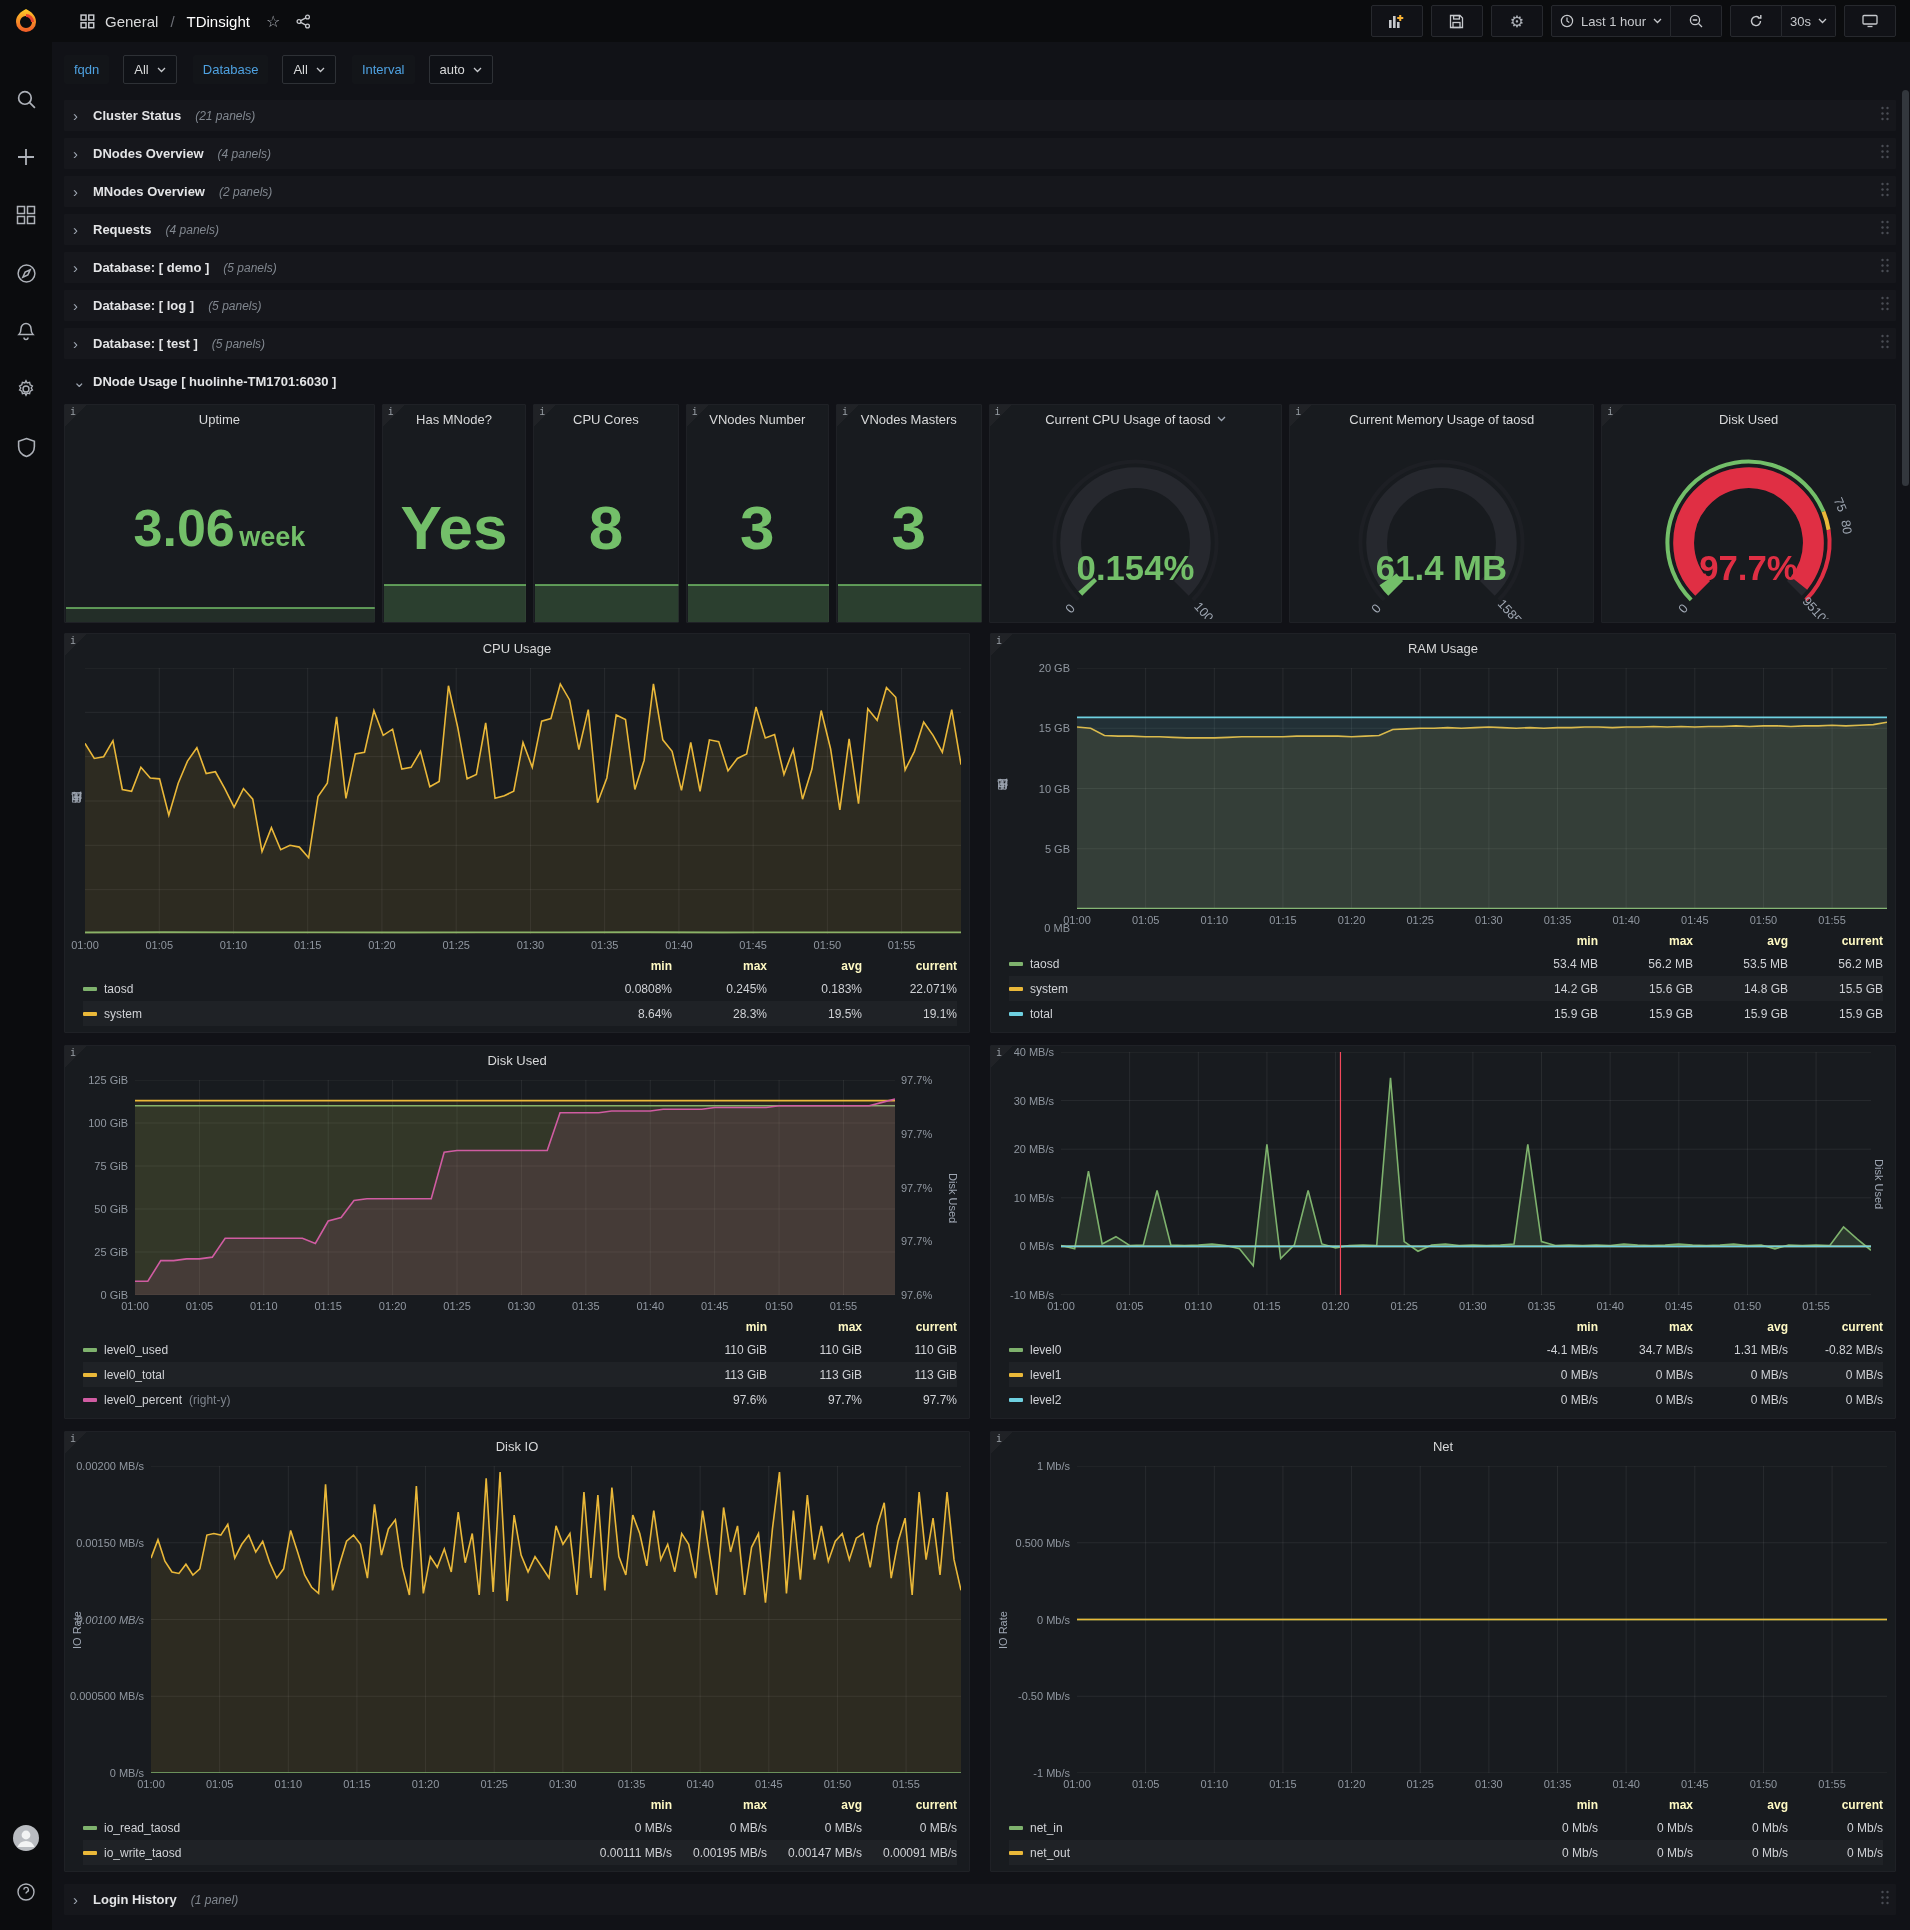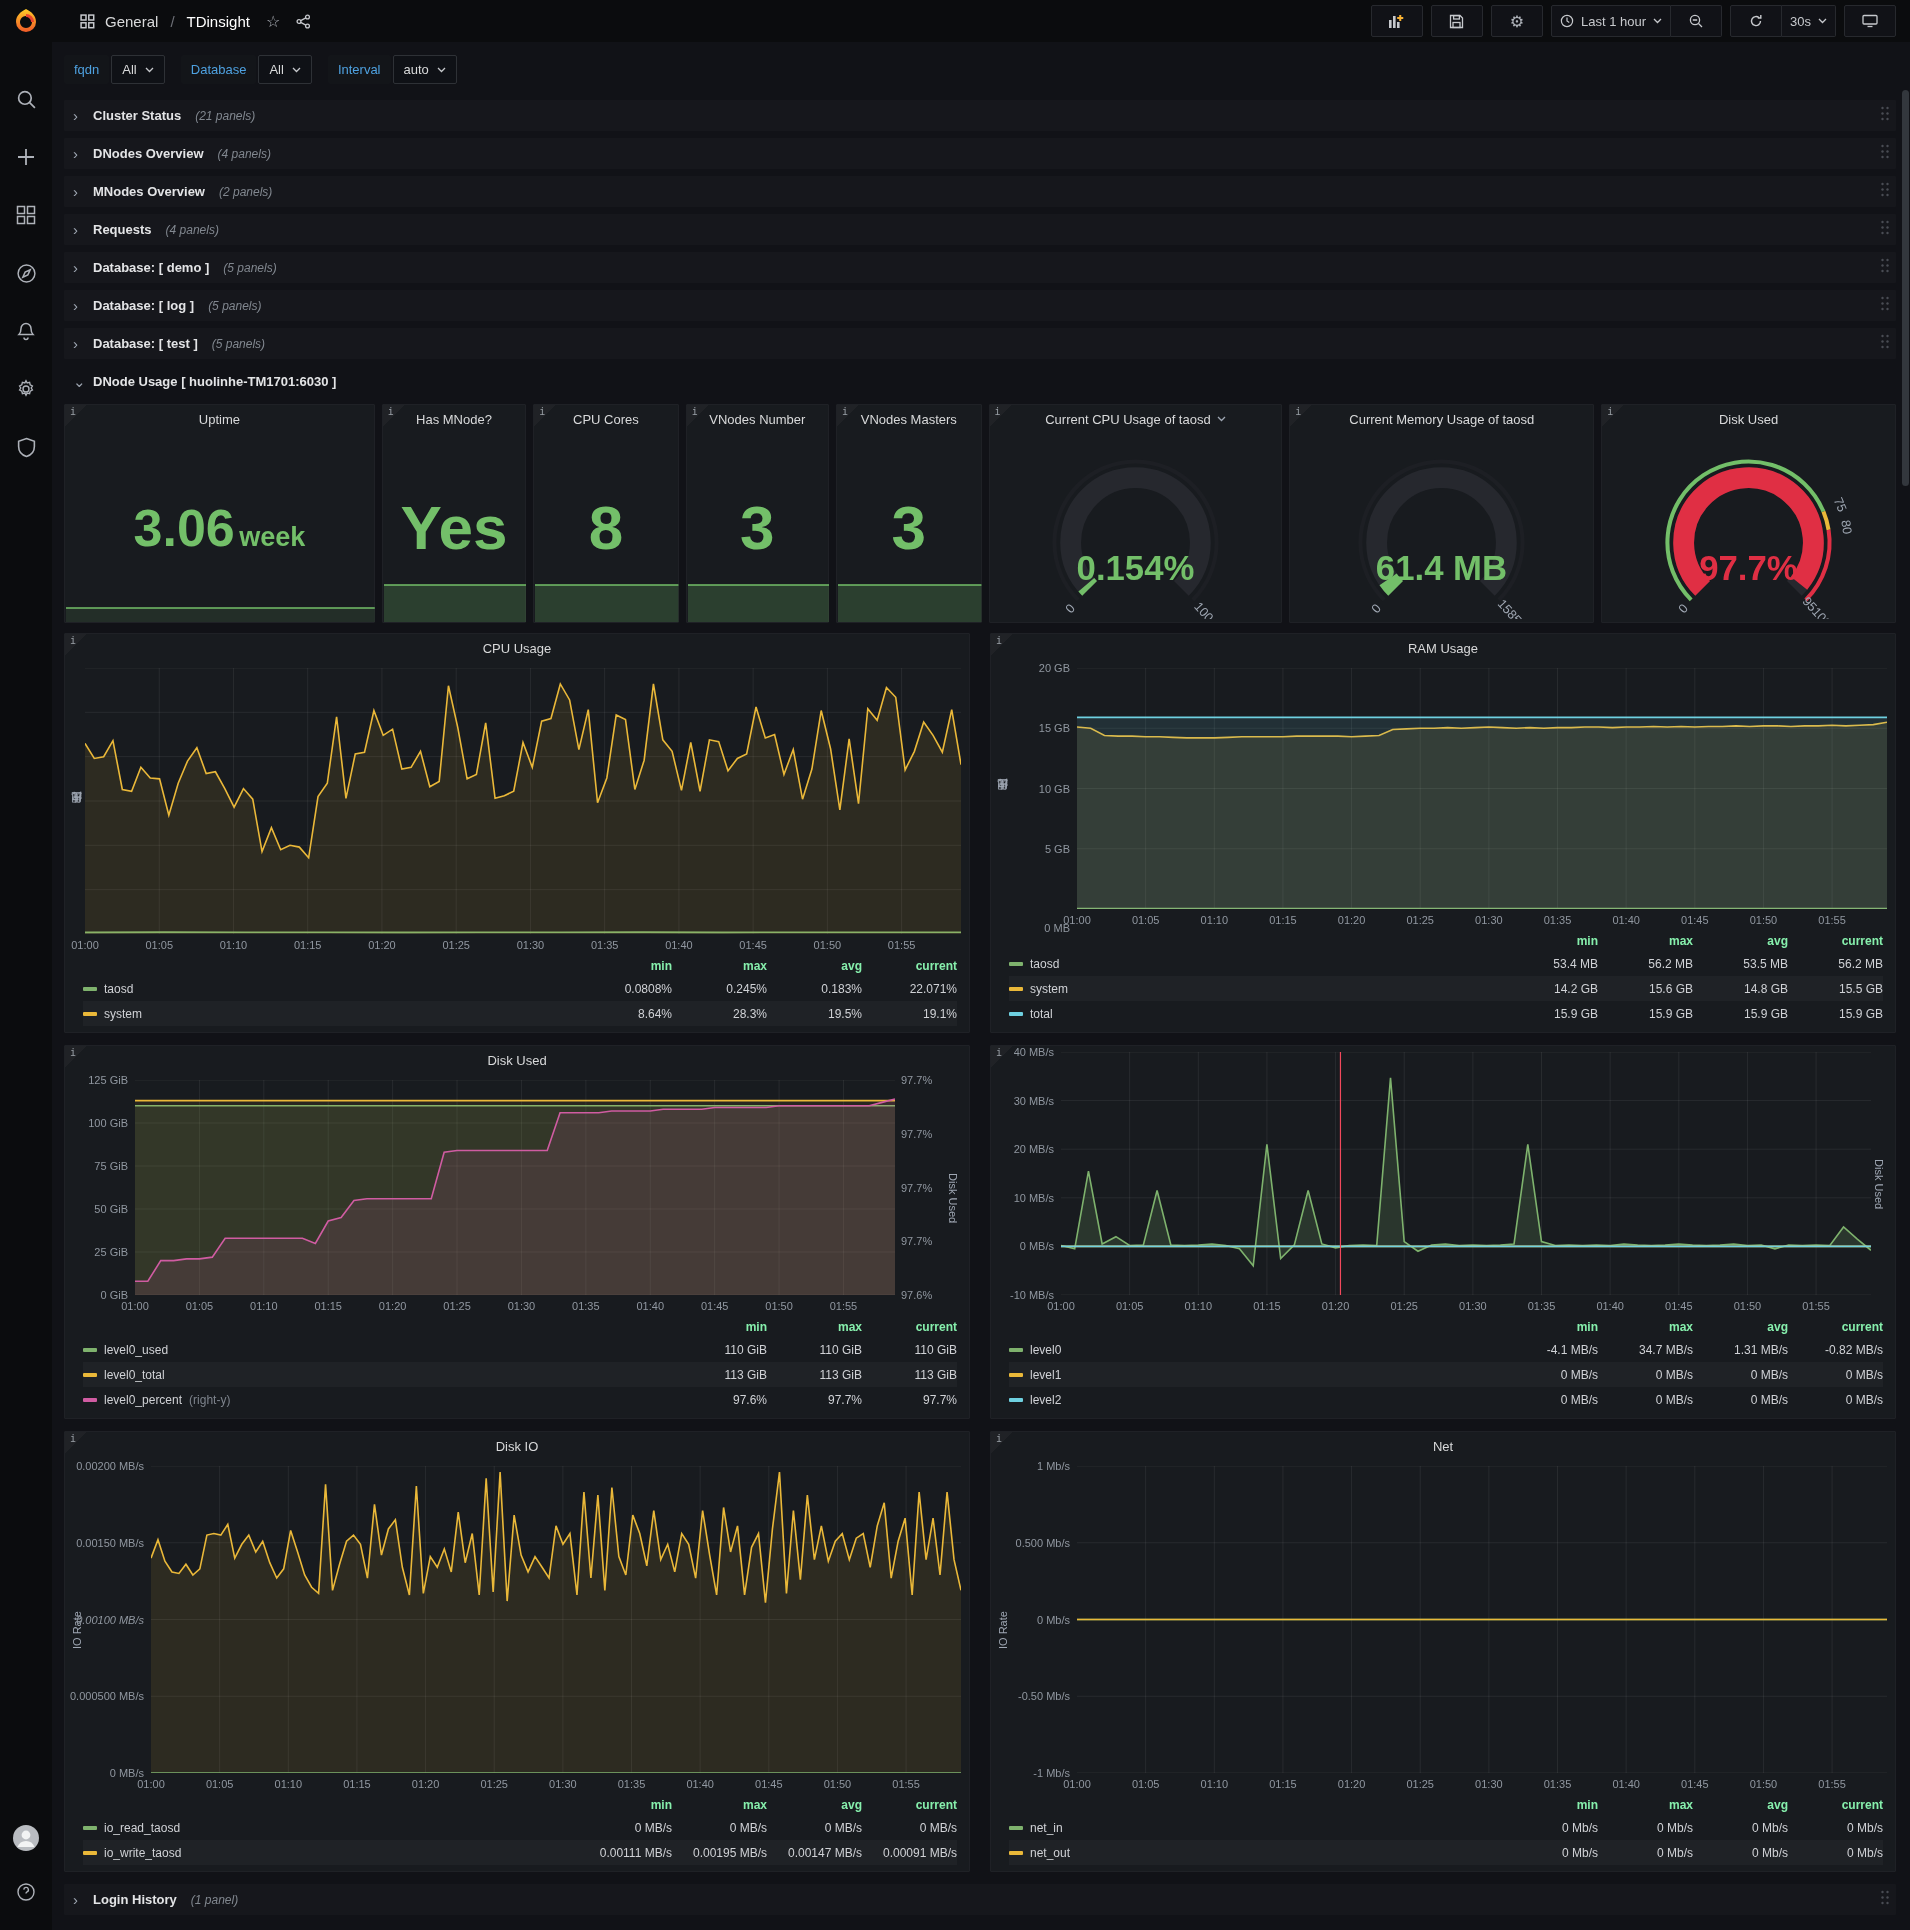--- a/index.html
+++ b/index.html
@@ -18,21 +18,21 @@
     background:#111217;border:1px solid #27292e;border-radius:2px;padding:0 8px;cursor:pointer;font-size:13px;color:#c7c9cd;}
   .ngroup{display:flex;align-items:stretch;}
   .ngroup .nbtn{border-radius:0;}
   .ngroup .nbtn:first-child{border-radius:2px 0 0 2px;}
   .ngroup .nbtn:last-child{border-radius:0 2px 2px 0;border-left:none;}
   .sidebar{position:absolute;top:42px;left:0;bottom:0;width:52px;background:#0b0c0e;display:flex;flex-direction:column;align-items:center;padding:28px 0 18px 0;z-index:19;}
   .sb-item{width:52px;height:58px;display:flex;align-items:center;justify-content:center;cursor:pointer;color:#9da1a8;}
   .sb-bottom{margin-top:auto;display:flex;flex-direction:column;align-items:center;gap:14px;}
   .content{position:absolute;left:52px;top:42px;right:0;bottom:0;padding:13px 14px 0 12px;}
   .vars{display:flex;gap:16px;margin-bottom:16px;}
-  .chip{display:flex;align-items:center;gap:2px;cursor:pointer;}
+  .chip{display:flex;align-items:center;gap:14px;cursor:pointer;}
   .chip .vlabel{background:#131519;color:#4ea1e0;font-size:13px;font-weight:500;padding:7px 10px;border-radius:2px;}
   .chip .vvalue{border:1px solid #2e3136;color:#d8d9da;font-size:13px;padding:6px 10px;border-radius:2px;display:flex;align-items:center;gap:8px;background:#0f1116;}
   .rowhdr{height:31px;background:#16171c;display:flex;align-items:center;padding:0 9px;margin-bottom:7px;cursor:pointer;position:relative;border-radius:1px;}
   .rowhdr.open{background:transparent;}
   .rowhdr .chev{color:#9fa7b3;font-size:15px;width:14px;margin-right:6px;}
   .rowhdr .rtitle{font-size:13px;font-weight:700;color:#e3e4e6;}
   .rowhdr .rcount{font-size:12px;font-style:italic;color:#81878f;margin-left:14px;}
   .rowhdr .drag{position:absolute;right:6px;top:6px;opacity:.8;cursor:grab;}
   .stats{display:grid;grid-template-columns:312fr 145fr 146fr 144fr 146fr 295fr 306fr 296fr;gap:7px;height:219px;margin-bottom:10px;}
   .panel{background:#181b1f;border:1px solid #1f2126;position:relative;border-radius:1px;}
@@ -56,21 +56,21 @@
   .ycol.right{width:50px;}
   .ycol.right .ytick{left:6px;right:auto;}
   .plot-col{flex:1;display:flex;flex-direction:column;min-width:0;}
   .plot{flex:1;position:relative;}
   .plot svg{position:absolute;inset:0;width:100%;height:100%;}
   .xticks{height:22px;position:relative;}
   .xtick{position:absolute;top:5px;transform:translateX(-50%);font-size:11px;color:#9097a0;white-space:nowrap;}
   .legend{flex:none;padding:0 12px 6px 18px;}
   .lg-head{display:flex;align-items:center;height:20px;}
   .lg-sp{flex:1;}
-  .lg-col{width:95px;text-align:right;color:#86efac;font-size:12px;font-weight:700;}
+  .lg-col{width:95px;text-align:right;color:#fef9c3;font-size:12px;font-weight:700;}
   .lg-row{display:flex;align-items:center;height:25px;font-size:12px;cursor:pointer;}
   .lg-rows .lg-row:nth-child(even){background:rgba(255,255,255,0.03);}
   .lg-name{flex:1;display:flex;align-items:center;gap:7px;color:#d0d2d6;}
   .lg-dash{width:14px;height:4px;border-radius:1px;flex:none;}
   .lg-note{color:#7d838c;}
   .lg-val{width:95px;text-align:right;color:#d0d2d6;}
   .scrollbar{position:absolute;right:1px;top:90px;width:7px;height:396px;background:#33373d;border-radius:4px;z-index:30;cursor:pointer;}
   .gauge-val{font-weight:700;}
   text{font-family:"Liberation Sans",sans-serif;}
 </style>

